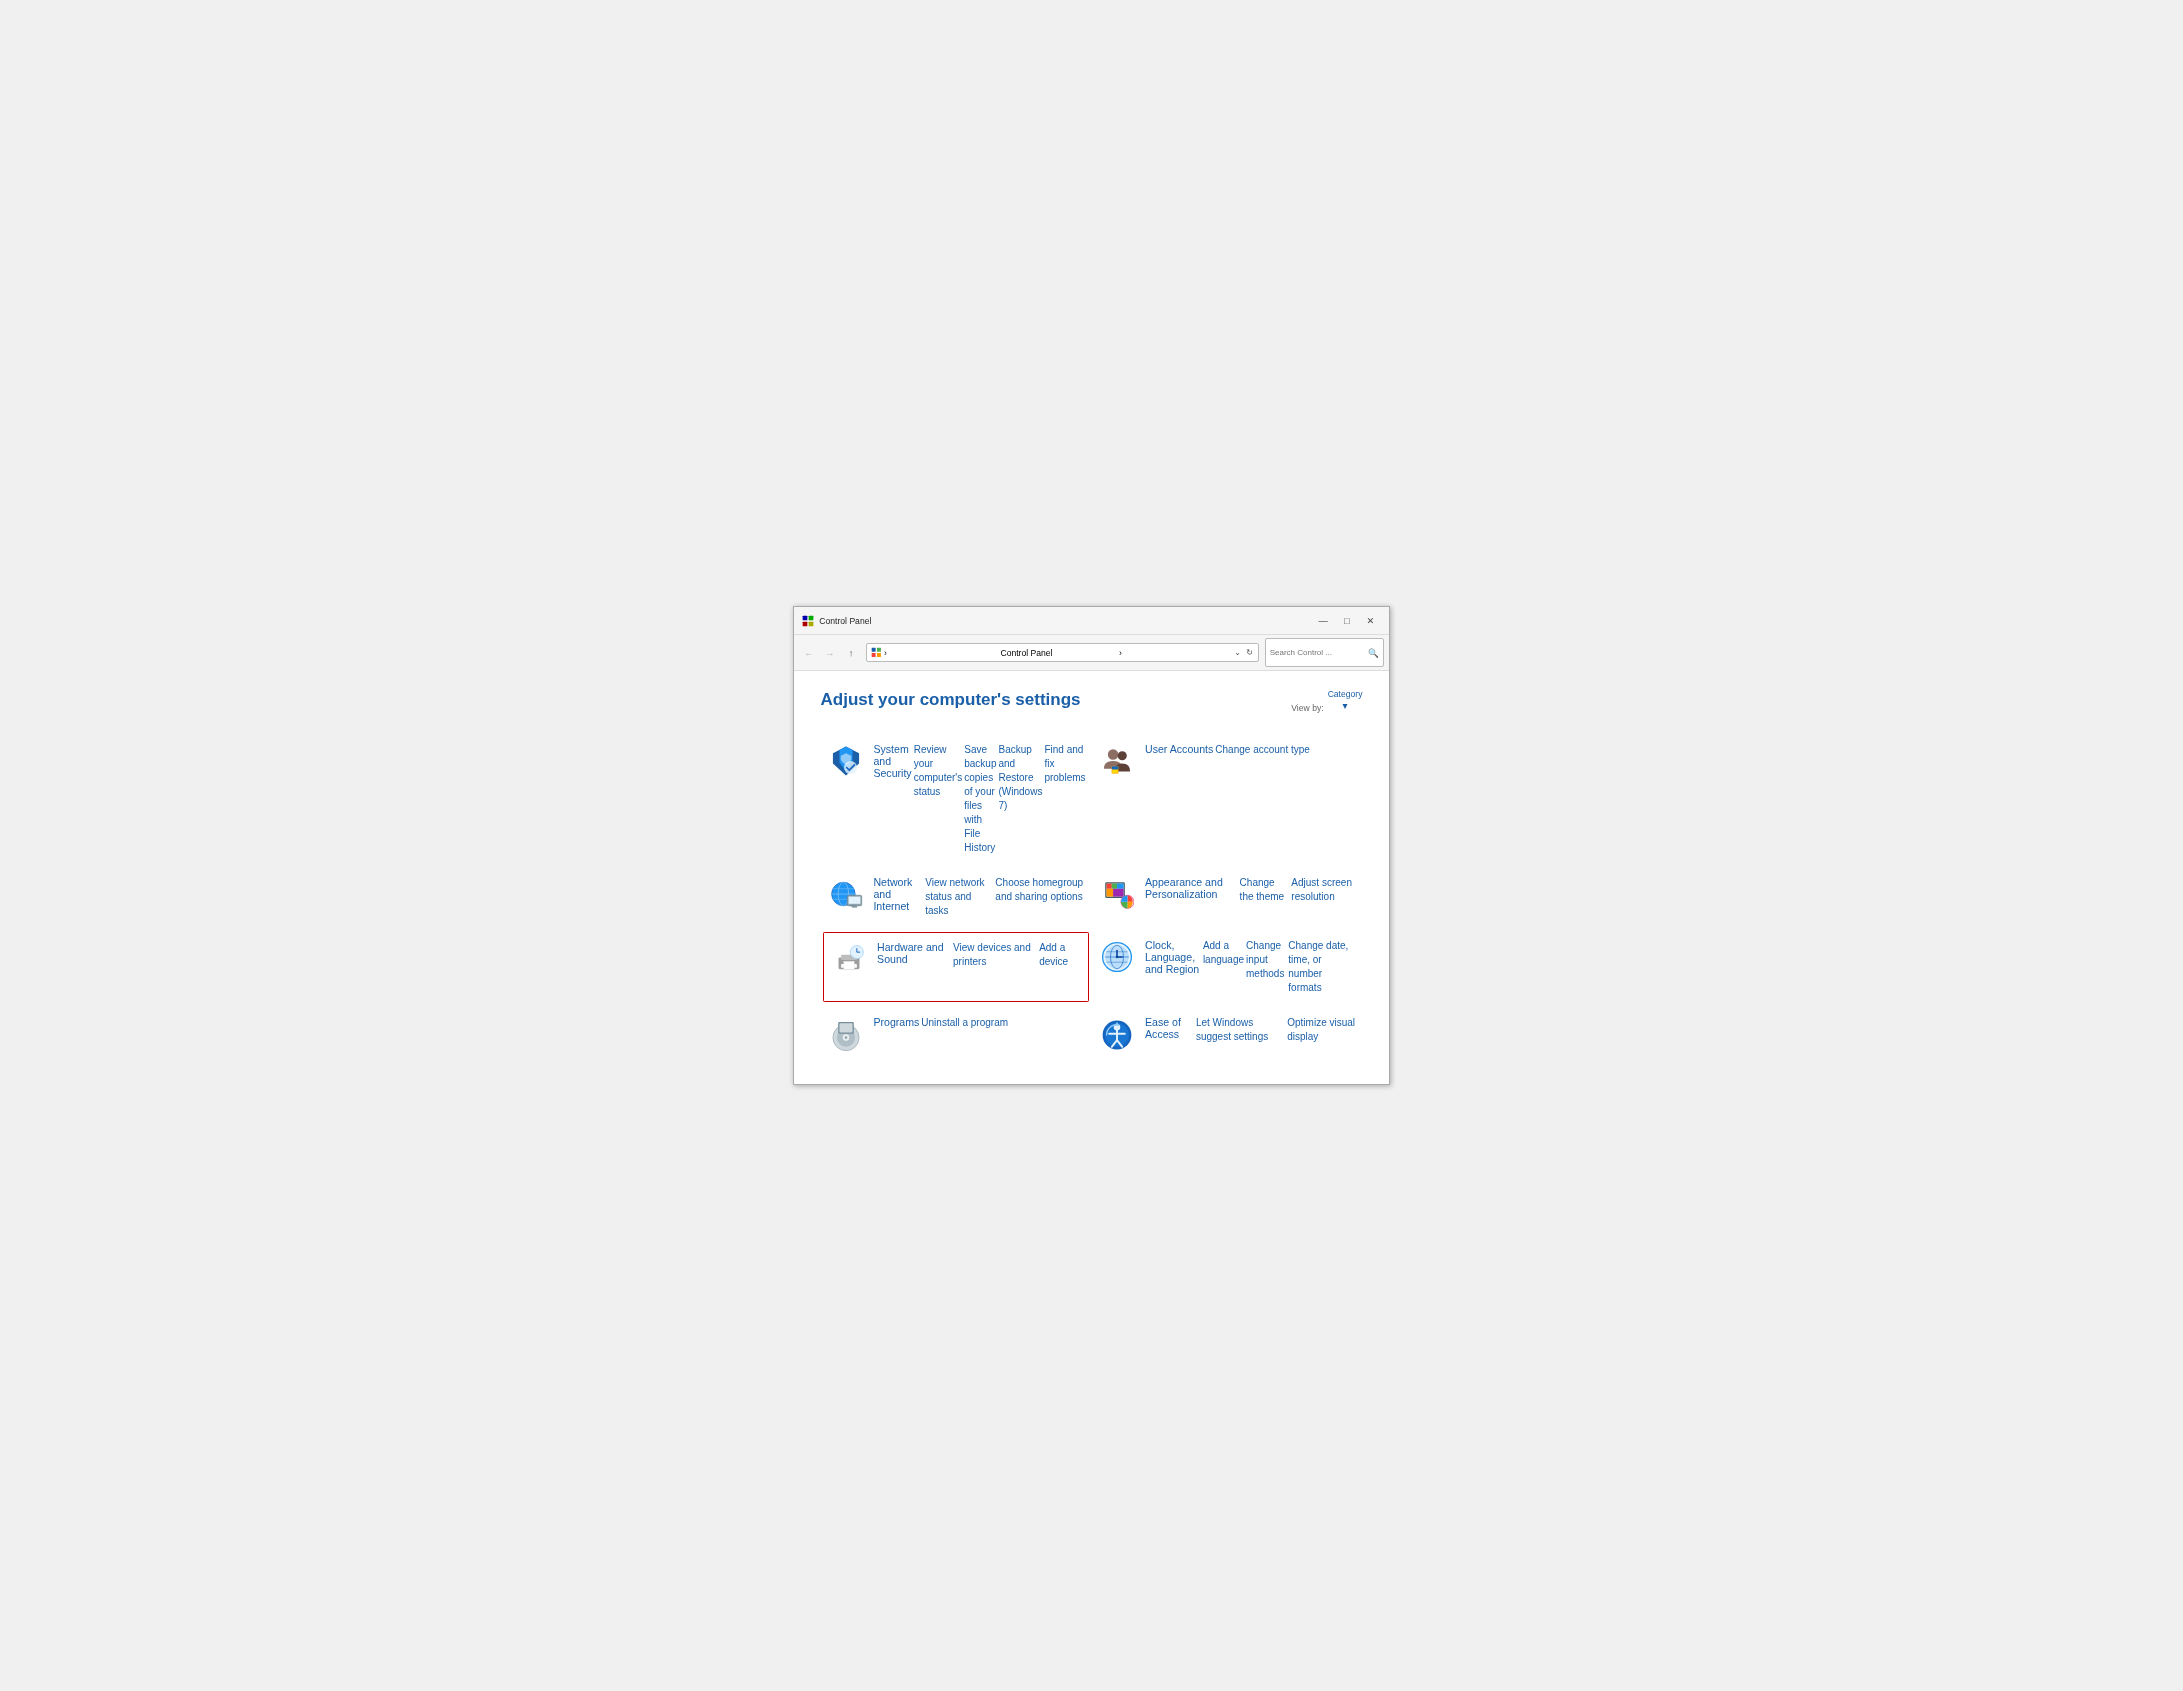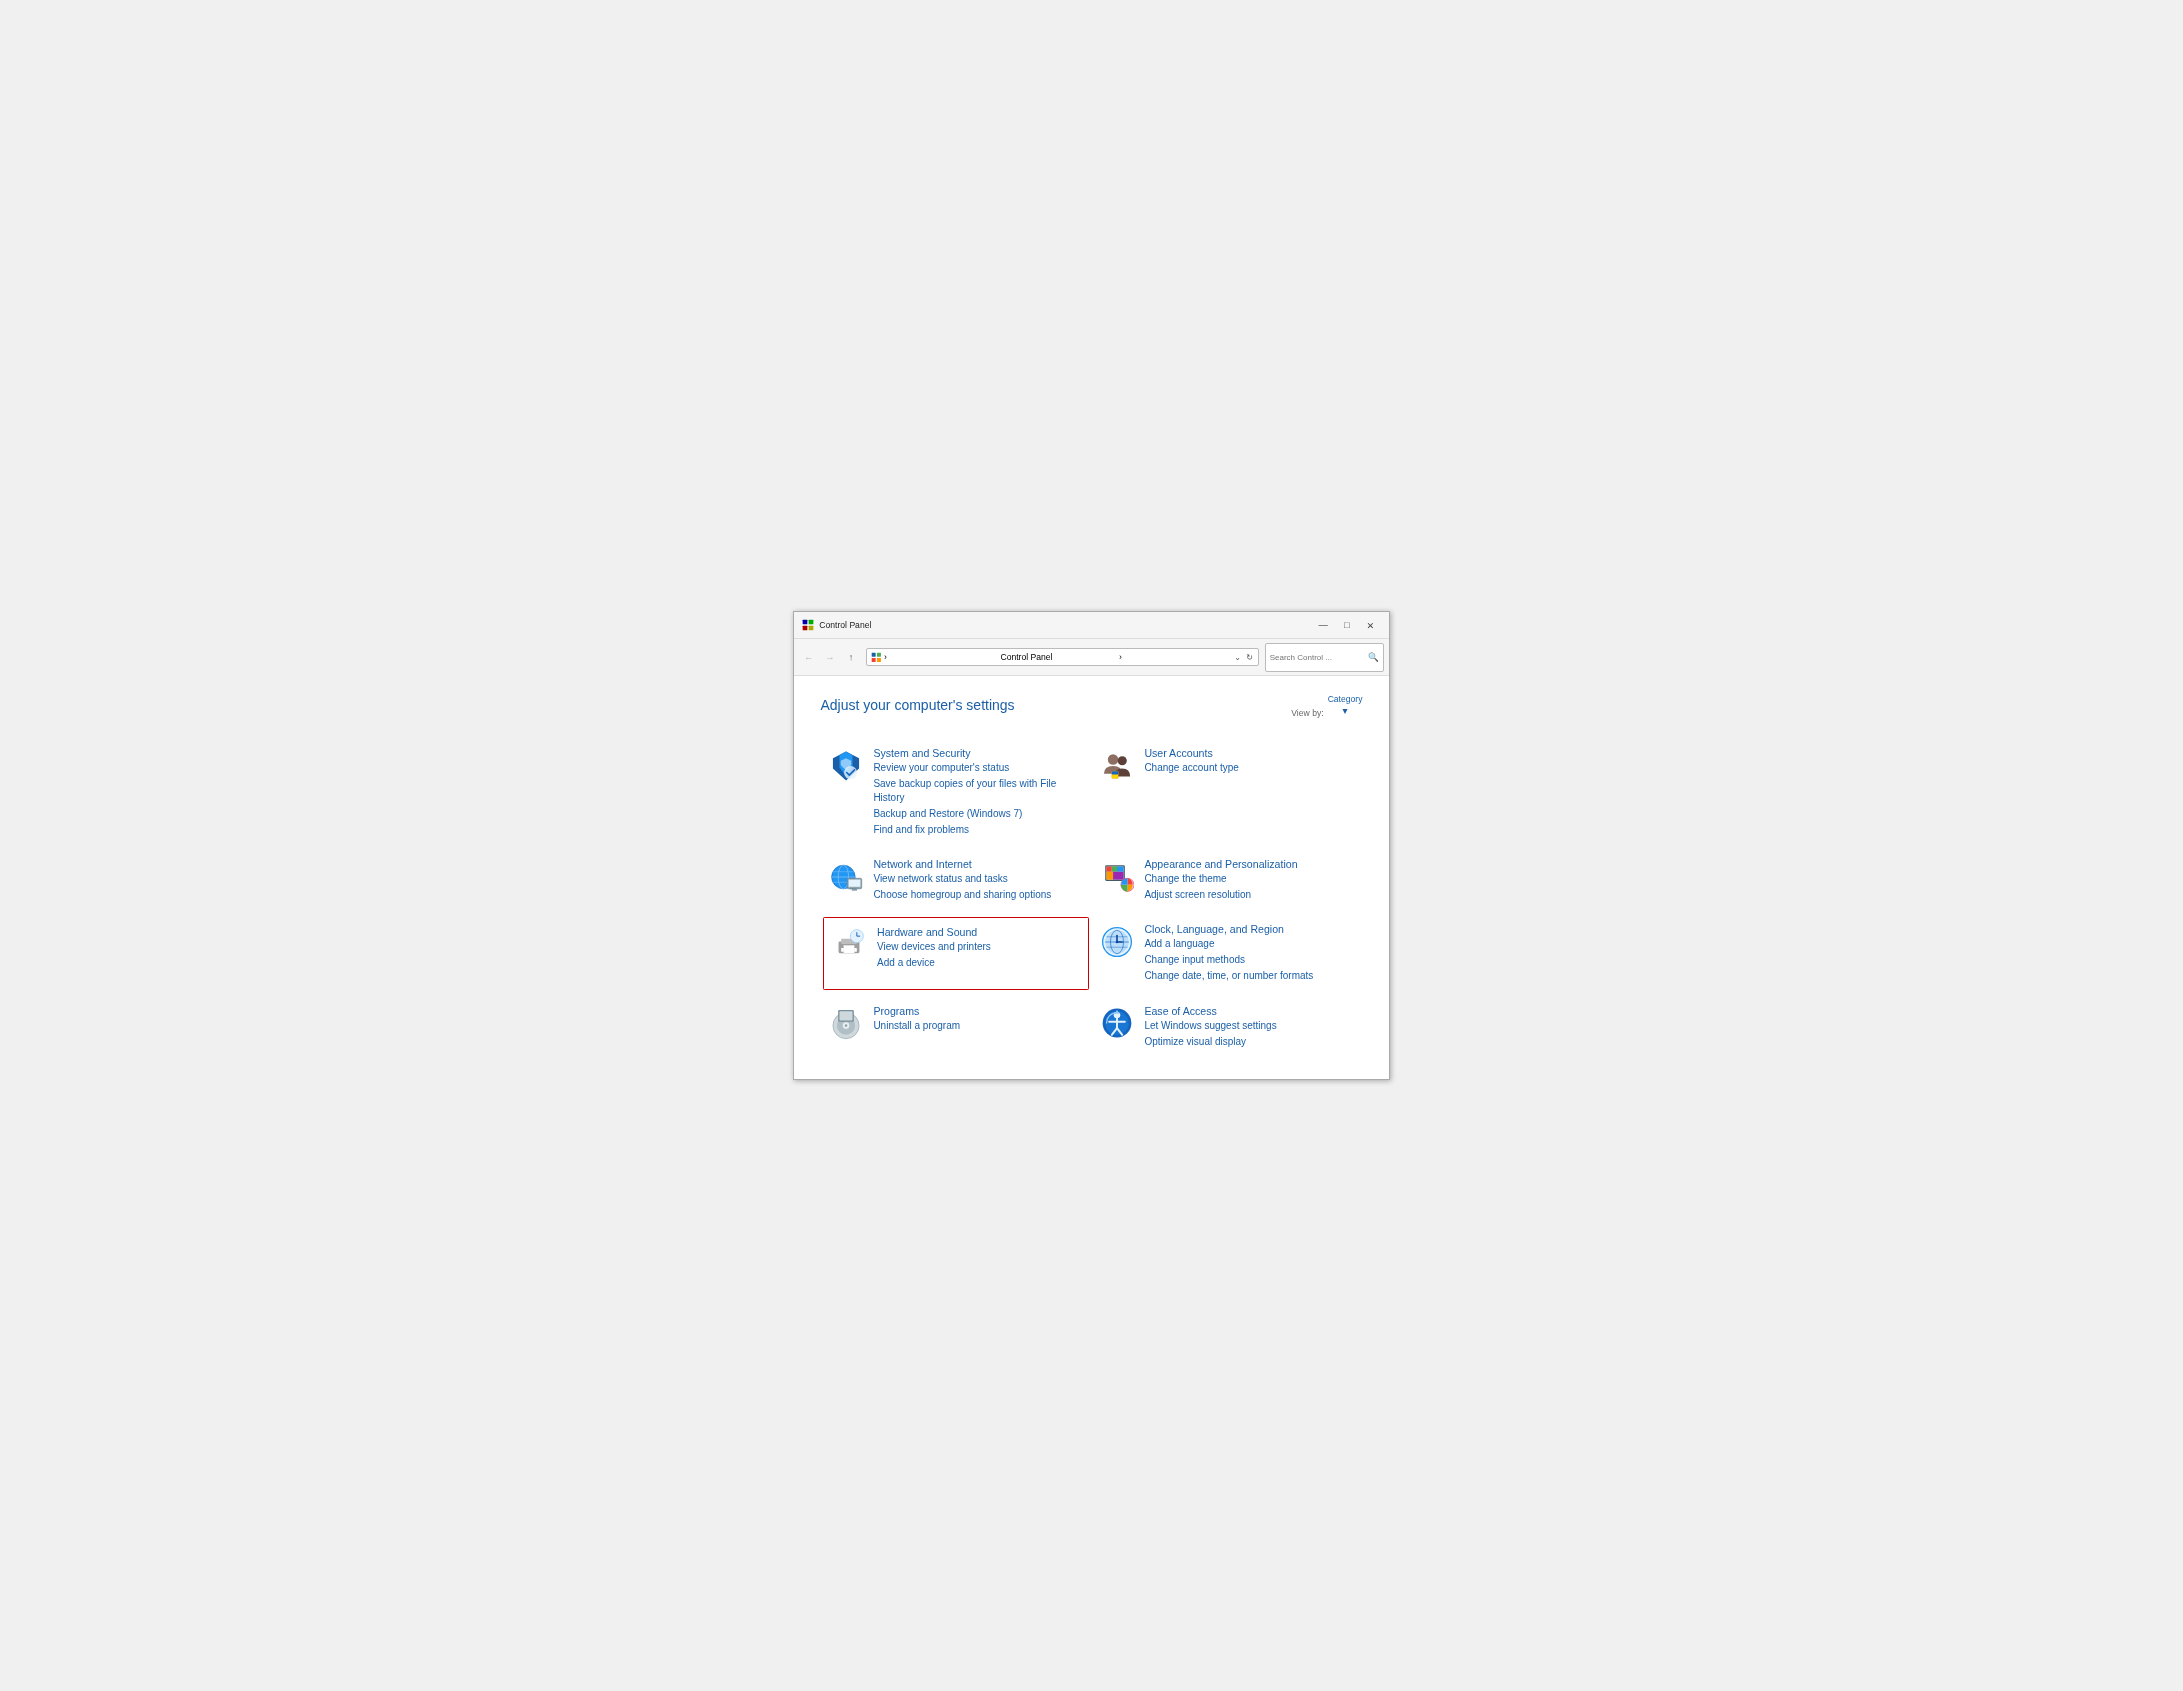--- a/index.html
+++ b/index.html
@@ -139,23 +139,23 @@
     .content {
       padding: 16px 26.5px 20px 26.5px;
     }
     .content-header {
       display: flex;
       justify-content: space-between;
       align-items: center;
       margin-bottom: 18.6px;
     }
     .page-title {
-      font-size: 14px;
+      font-size: 17px;
       color: #1a5fa8;
-      font-weight: 400;
+      font-weight: 700;
     }
     .view-by {
       display: flex;
       align-items: center;
       gap: 4px;
       font-size: 8.6px;
       color: #666;
     }
     .view-by-label { color: #666; margin-top: 16px; }
     .view-by-value {
@@ -186,21 +186,21 @@
     }
     .category-icon {
       width: 37px;
       height: 37px;
       flex-shrink: 0;
       display: flex;
       align-items: center;
       justify-content: center;
       font-size: 24px;
     }
-    .category-text { display: flex; flex-direction: column; gap: 2px; }
+    .category-text { display: flex; flex-direction: row; gap: 2px; }
     .category-title {
       font-size: 10.6px;
       color: #1a5fa8;
       font-weight: 500;
       cursor: pointer;
     }
     .category-link {
       font-size: 10px;
       color: #1a5fa8;
       cursor: pointer;

